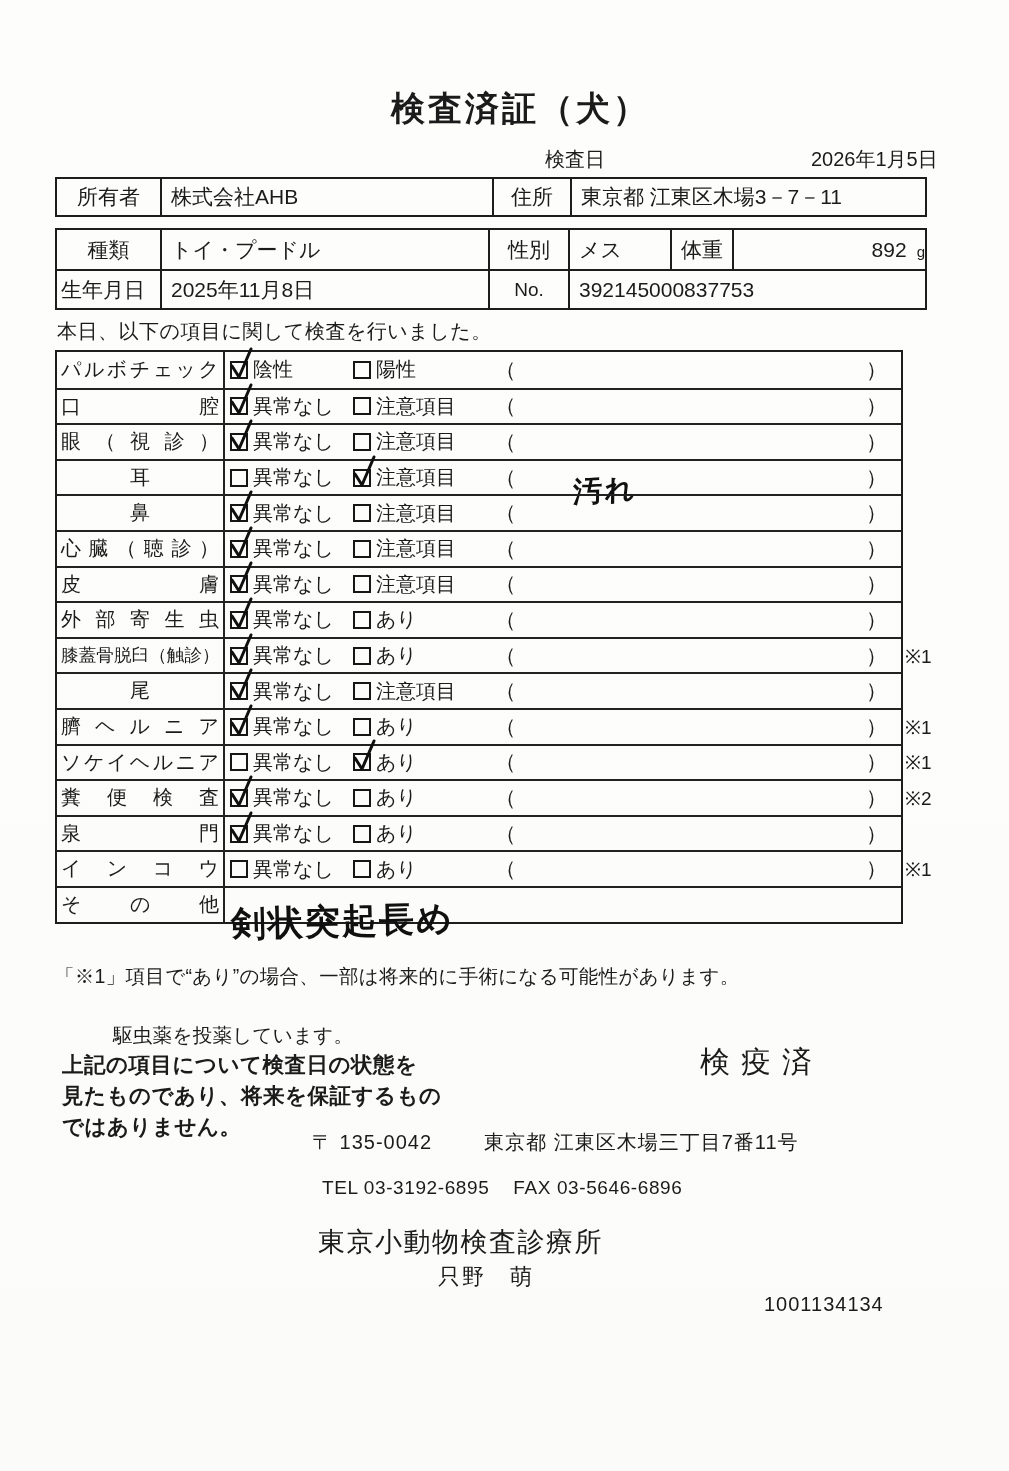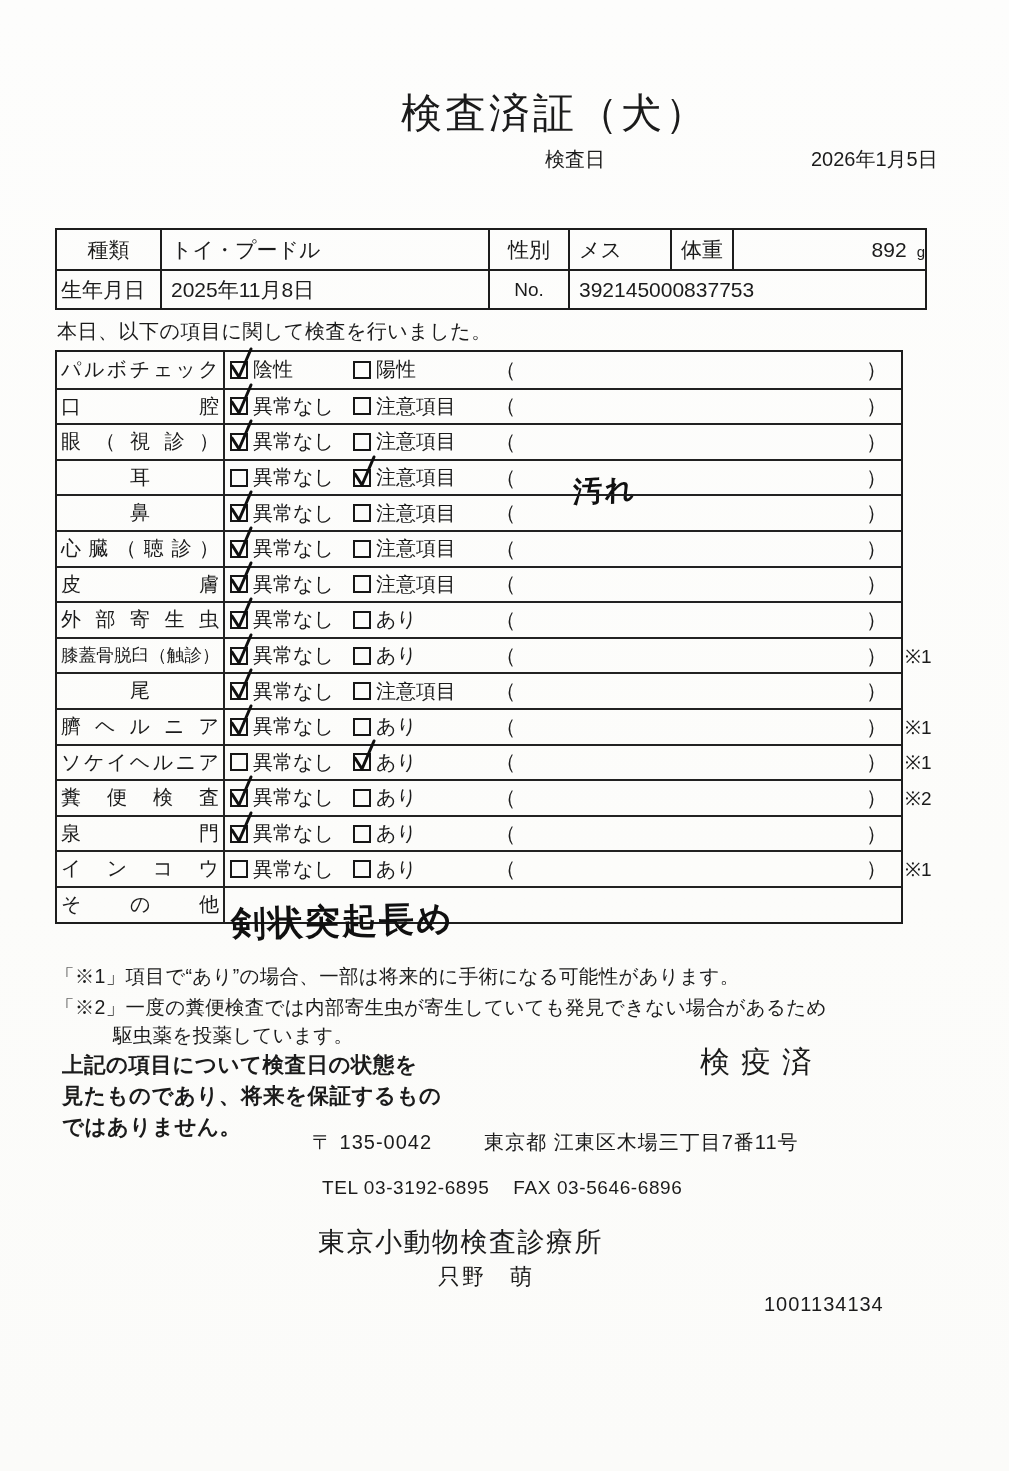--- a/index.html
+++ b/index.html
@@ -7,21 +7,21 @@
     position:relative;
     width:1009px; height:1471px;
     margin:0 auto;
     background:linear-gradient(180deg,#fdfdfc 0%, #fcfcfa 60%, #fbfbf9 100%);
     font-family:"Liberation Sans", sans-serif;
     color:#1b1b1b;
     overflow:hidden;
   }
   .abs { position:absolute; }
 
-  .title { font-size:41px; font-weight:400; letter-spacing:3px;margin-left:10px; }
+  .title { font-size:34px; font-weight:700; letter-spacing:3px; }
   .examdate-label { font-size:20px; }
   .examdate-value { font-size:20px; }
 
   
   .hbox { position:absolute; border:2px solid #1d1d1d; display:flex; box-sizing:border-box; background:transparent; }
   .hbox .cell { box-sizing:border-box; display:flex; align-items:center; font-size:21px; overflow:hidden; white-space:nowrap; }
   .hbox .cell.lab { justify-content:center; }
   .hbox .cell.val { padding-left:9px; }
   .hbox .bl { border-left:2px solid #1d1d1d; }
   .hbox2 { position:absolute; border:2px solid #1d1d1d; box-sizing:border-box; }
@@ -82,20 +82,26 @@
 </head>
 <body>
 
 <div class="page">
 
   <div class="abs title" style="left:391px; top:86px;">検査済証（犬）</div>
 
   <div class="abs examdate-label" style="left:545px; top:146px;">検査日</div>
   <div class="abs examdate-value" style="left:795px; top:146px;margin-left:16px;">2026年1月5日</div>
 
+  <div class="hbox" style="left:55px; top:177px; width:872px; height:40px;">
+    <div class="cell lab" style="width:103px;">所有者</div>
+    <div class="cell val bl" style="width:332px;">株式会社AHB</div>
+    <div class="cell lab bl" style="width:78px;">住所</div>
+    <div class="cell val bl" style="flex:1;">東京都 江東区木場3－7－11</div>
+  </div>
 
   <div class="hbox2" style="left:55px; top:228px; width:872px;">
     <div class="hrow">
       <div class="cell lab" style="width:103px;">種類</div>
       <div class="cell val bl" style="width:328px;">トイ・プードル</div>
       <div class="cell lab bl" style="width:80px;">性別</div>
       <div class="cell val bl" style="width:102px;">メス</div>
       <div class="cell lab bl" style="width:62px;">体重</div>
       <div class="cell bl weight-val" style="flex:1;">
         <span>892</span>
@@ -460,21 +466,20 @@
       <div class="cell-content">
 
         <span class="other hand">剣状突起長め</span>
       </div>
       <span class="ref"></span>
     </div>
   </div>
   </div>
 
   <div class="abs notes" style="left:55px; top:963px;">「※1」項目で“あり”の場合、一部は将来的に手術になる可能性があります。</div>
-  <div class="abs notes" style="left:55px; top:994px;">「※2」一度の糞便検査では内部寄生虫が寄生していても発見できない場合があるため</div>
   <div class="abs notes" style="left:113px; top:1022px;">駆虫薬を投薬しています。</div>
 
   <div class="abs disclaimer" style="left:62px; top:1050px;">
     <div>上記の項目について検査日の状態を</div>
     <div>見たものであり、将来を保証するもの</div>
     <div>ではありません。</div>
   </div>
 
   <div class="abs stamp" style="left:700px; top:1042px;">検疫済</div>
 

